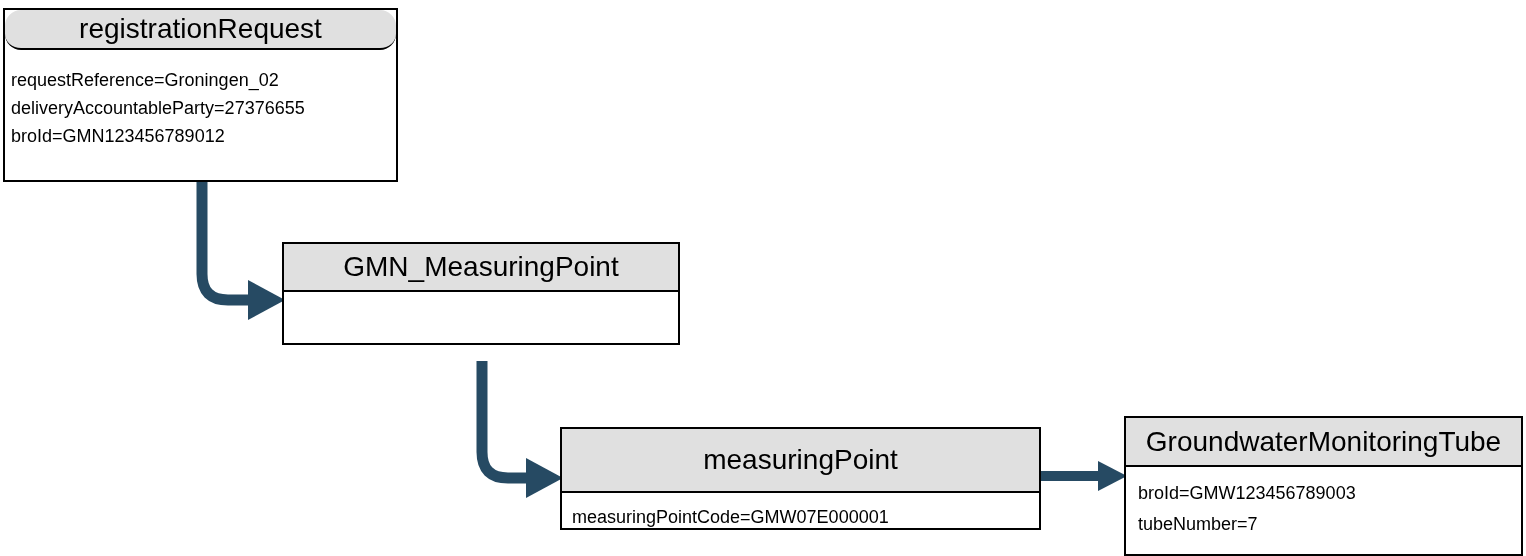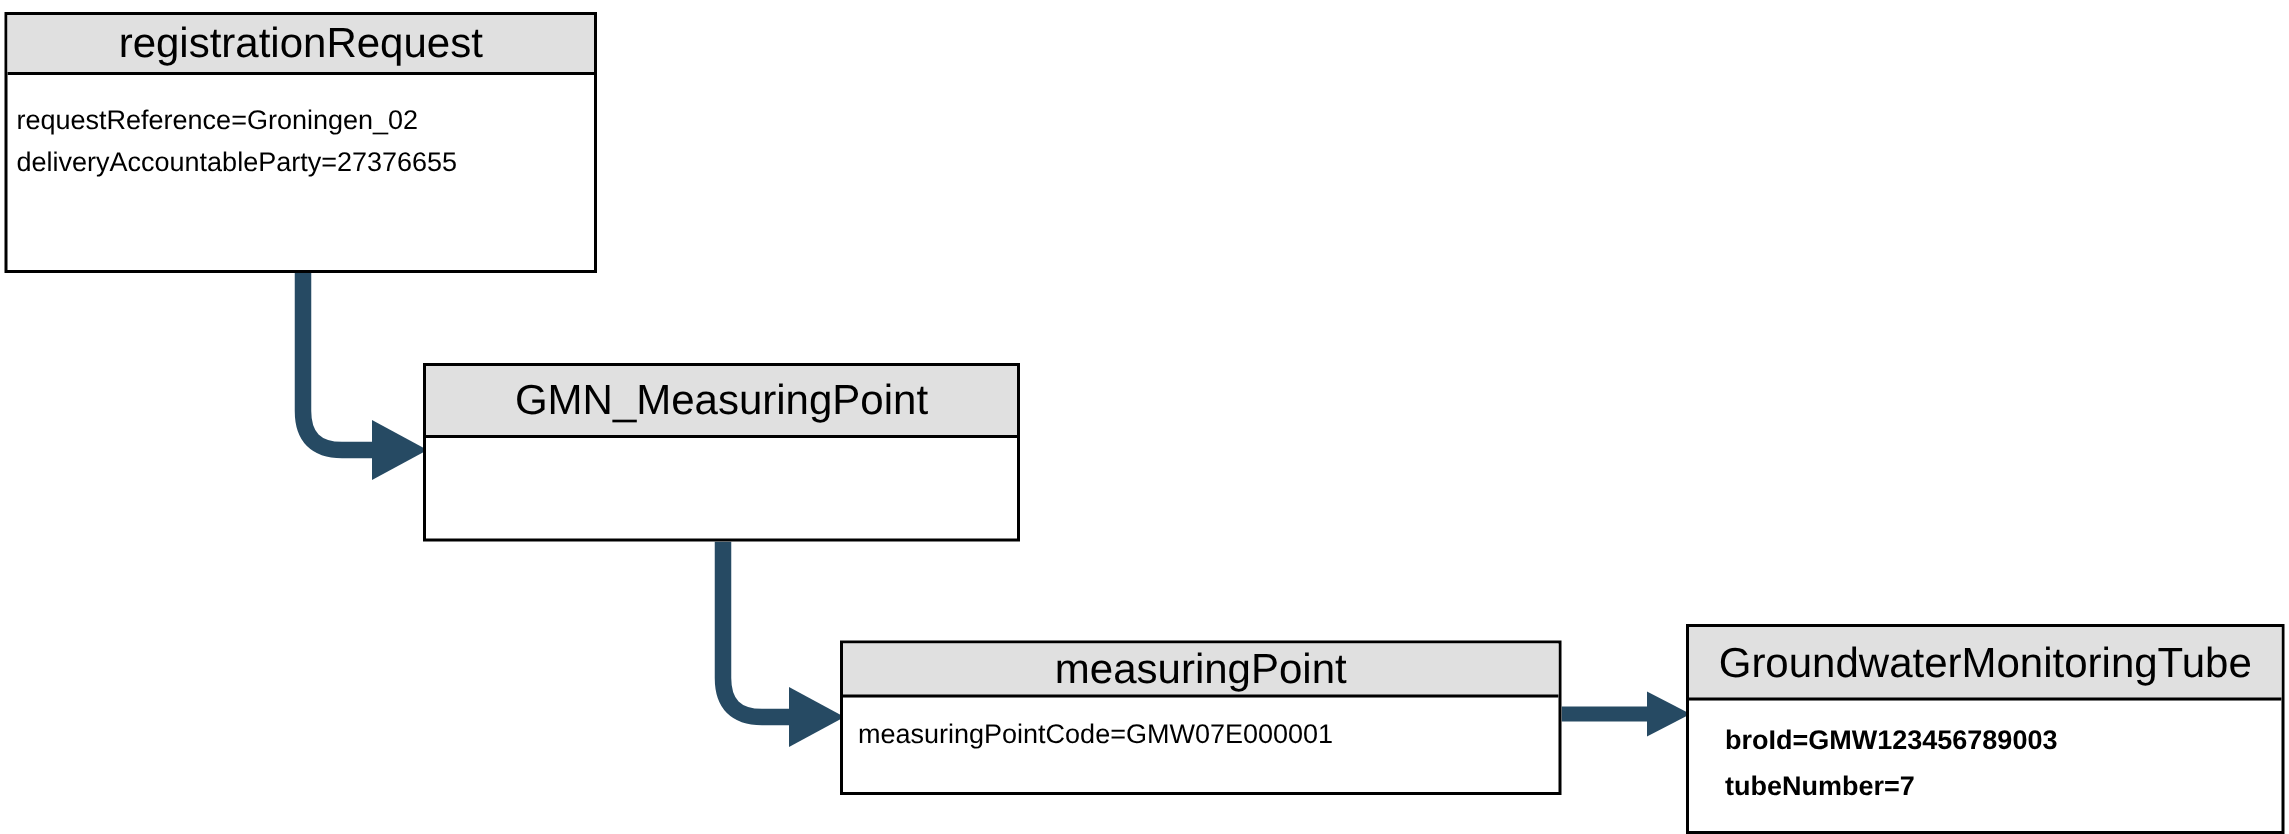--- a/index.html
+++ b/index.html
@@ -39,34 +39,34 @@
   }
   .node-body {
     font-size: 18px;
     line-height: 28px;
     overflow: hidden;
   }
   .attr { white-space: nowrap; }
 
   
   .node-registration-request { left: 3px; top: 8px; width: 395px; height: 174px; }
-  .node-registration-request .node-header { height: 40px; }
+  .node-registration-request .node-header { height: 40px; border-radius: 16px; }
   .node-registration-request .node-body { padding: 16px 0 0 6px; }
 
-  .node-gmn-measuring-point { left: 282px; top: 242px; width: 398px; height: 119px; }
+  .node-gmn-measuring-point { left: 282px; top: 242px; width: 398px; height: 103px; }
   .node-gmn-measuring-point .node-header { height: 48px; }
   .node-gmn-measuring-point .node-body { padding: 8px 0 0 9px; }
 
   .node-measuring-point { left: 560px; top: 427px; width: 481px; height: 103px; }
-  .node-measuring-point .node-header { height: 36px; }
+  .node-measuring-point .node-header { height: 64px; }
   .node-measuring-point .node-body { padding: 10px 12px 0 10px; }
 
   .node-groundwater-monitoring-tube { left: 1124px; top: 416px; width: 399px; height: 140px; }
   .node-groundwater-monitoring-tube .node-header { height: 49px; }
-  .node-groundwater-monitoring-tube .node-body { padding: 11px 0 0 24px; line-height: 31px; font-weight: bold; }
+  .node-groundwater-monitoring-tube .node-body { padding: 11px 0 0 12px; line-height: 31px; }
 </style>
 </head>
 <body>
 
 <div class="stage">
 
   <svg class="connector-layer" width="1526" height="556" viewBox="0 0 1526 556">
     <g>
       <path d="M202,182 L202,274 Q202,300 228,300 L248,300" fill="none" stroke-width="11" stroke="#264A63"></path>
       <polygon points="248,280 248,320 285,300" fill="#264A63"></polygon>
@@ -79,20 +79,21 @@
       <path d="M1041,476 L1098,476" fill="none" stroke-width="10" stroke="#264A63"></path>
       <polygon points="1098,461 1098,491 1127,476" fill="#264A63"></polygon>
     </g>
   </svg>
 
   <div class="node node-registration-request">
     <div class="node-header">registrationRequest</div>
     <div class="node-body">
       <div class="attr">requestReference=Groningen_02</div>
       <div class="attr">deliveryAccountableParty=27376655</div>
+      <div class="attr">broId=GMN123456789012</div>
     </div>
   </div>
 
   <div class="node node-gmn-measuring-point">
     <div class="node-header">GMN_MeasuringPoint</div>
   </div>
 
   <div class="node node-measuring-point">
     <div class="node-header">measuringPoint</div>
     <div class="node-body">

